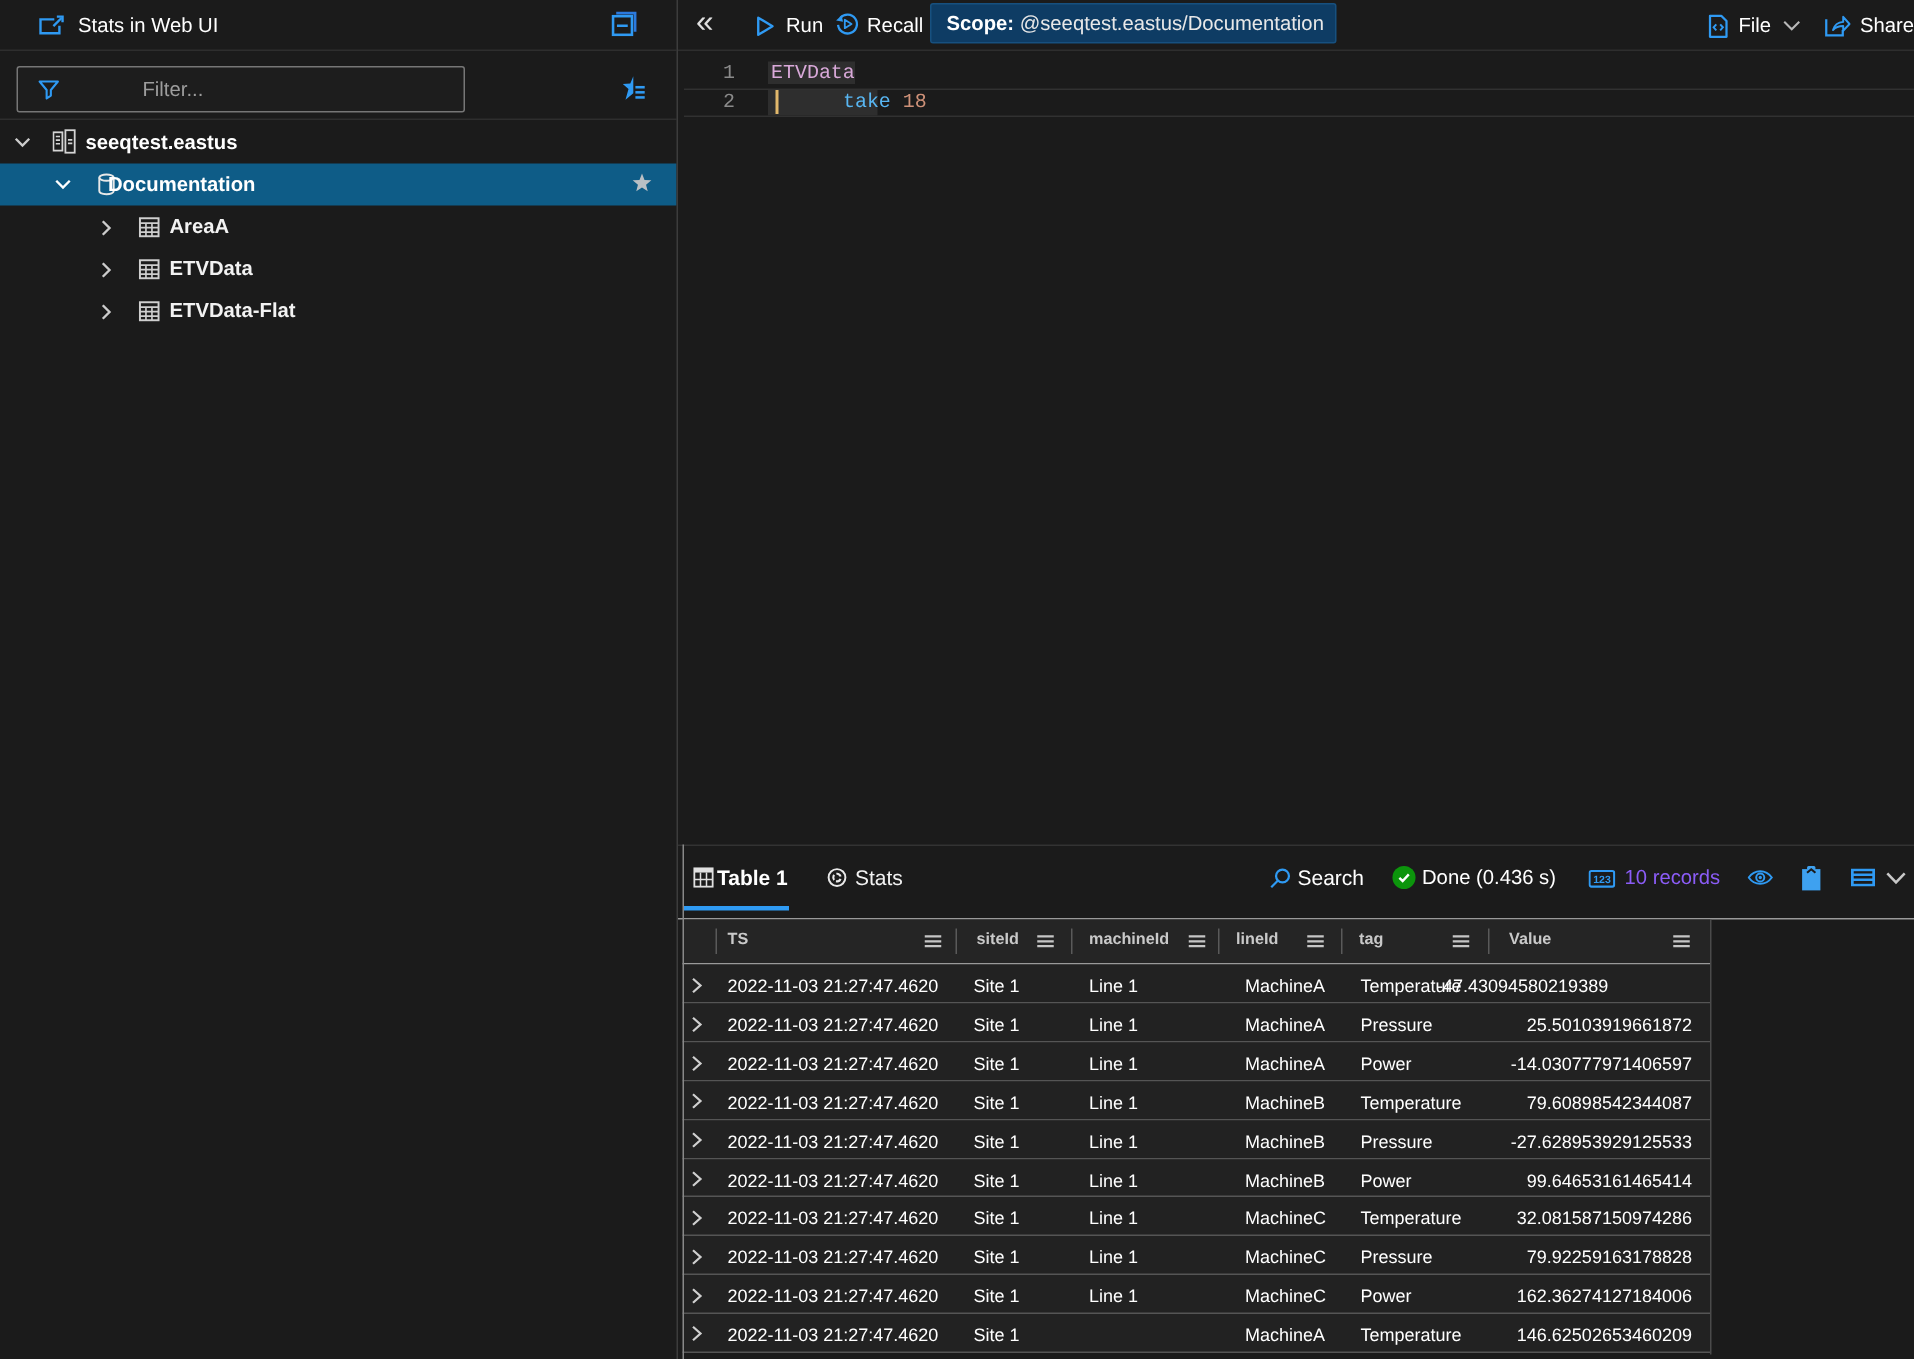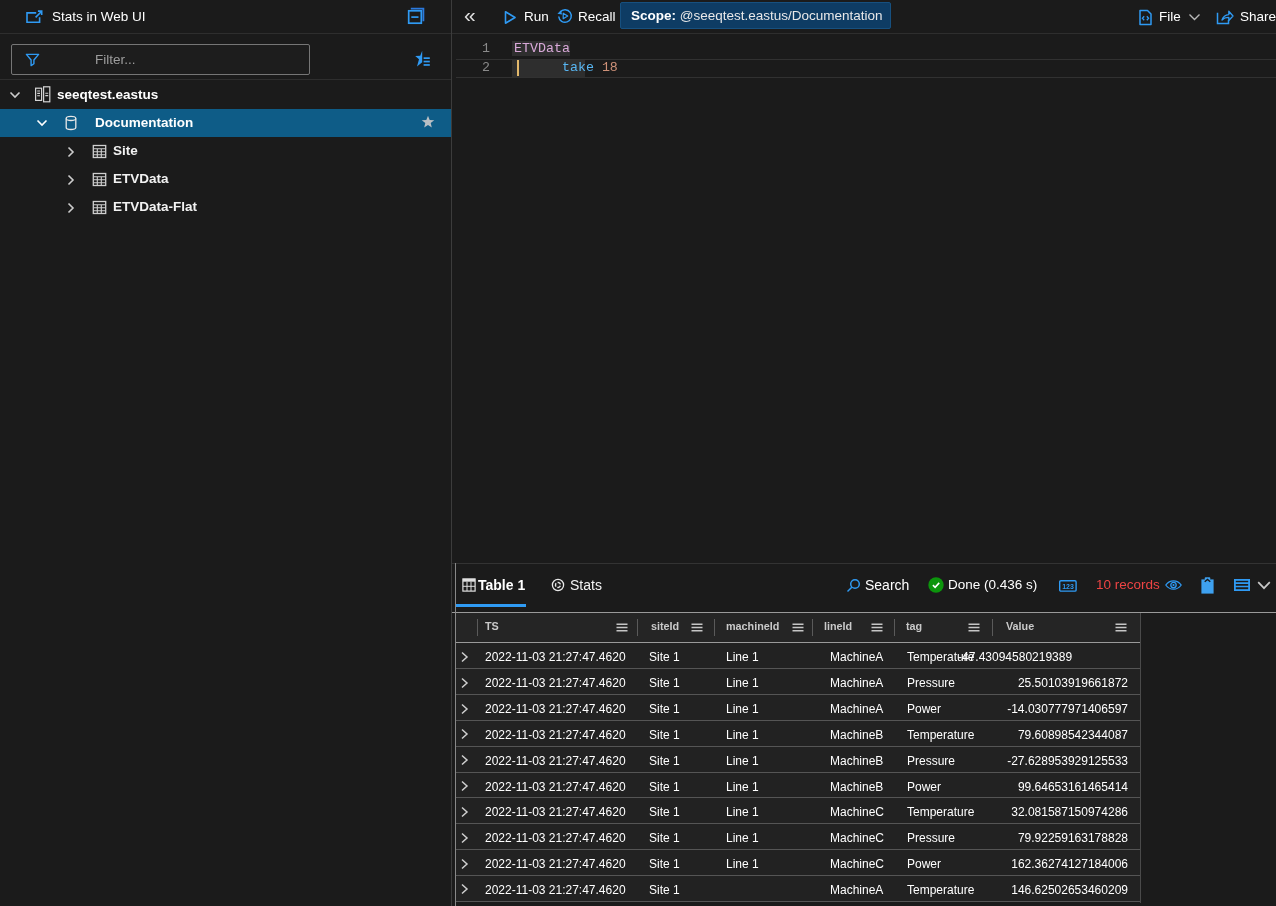--- a/index.html
+++ b/index.html
@@ -53,33 +53,33 @@
   <div class="abs" style="left:57px;top:87px;font-size:13.5px;font-weight:bold;color:#ffffff;">seeqtest.eastus</div>
 
   <div class="abs" style="left:0;top:109px;width:451px;height:28px;background:#0e5c87;"></div>
   <svg class="abs" style="left:36px;top:118px;" width="12" height="10" viewBox="0 0 12 10">
     <path d="M1.5 2.5 L6 7 L10.5 2.5" stroke="#ffffff" stroke-width="1.6" fill="none"></path>
   </svg>
   <svg class="abs" style="left:64px;top:115px;" width="14" height="16" viewBox="0 0 14 16">
     <ellipse cx="7" cy="3.4" rx="4.8" ry="2.1" stroke="#e8e8e8" stroke-width="1.3" fill="none"></ellipse>
     <path d="M2.2 3.4 L2.2 12.4 C2.2 13.6 4.3 14.5 7 14.5 C9.7 14.5 11.8 13.6 11.8 12.4 L11.8 3.4" stroke="#e8e8e8" stroke-width="1.3" fill="none"></path>
   </svg>
-  <div class="abs" style="left:95px;top:115px;font-size:13.5px;font-weight:bold;color:#ffffff;">Documentation</div>
+  <div class="abs" style="left:72px;top:115px;font-size:13.5px;font-weight:bold;color:#ffffff;">Documentation</div>
   <svg class="abs" style="left:421px;top:115px;" width="14" height="14" viewBox="0 0 15 15">
     <path d="M7.5 0.8 L9.3 5.3 L14.2 5.6 L10.4 8.7 L11.6 13.4 L7.5 10.8 L3.4 13.4 L4.6 8.7 L0.8 5.6 L5.7 5.3 Z" fill="#b9bfc4"></path>
   </svg>
 
   <svg class="abs" style="left:66px;top:146px;" width="10" height="12" viewBox="0 0 10 12">
     <path d="M2.5 1.5 L7 6 L2.5 10.5" stroke="#cccccc" stroke-width="1.6" fill="none"></path>
   </svg>
   <svg class="abs" style="left:92px;top:144px;" width="15" height="15" viewBox="0 0 15 15">
     <rect x="1.3" y="1.5" width="12.4" height="12" stroke="#cfcfcf" stroke-width="1.3" fill="none"></rect>
     <path d="M1.5 4.7 L13.5 4.7 M1.5 7.7 L13.5 7.7 M1.5 10.7 L13.5 10.7 M5.3 4.7 L5.3 13.3 M9.3 4.7 L9.3 13.3" stroke="#cfcfcf" stroke-width="1.1" fill="none"></path>
   </svg>
-  <div class="abs" style="left:113px;top:143px;font-size:13.5px;font-weight:600;color:#f2f2f2;">Site</div>
+  <div class="abs" style="left:113px;top:143px;font-size:13.5px;font-weight:600;color:#f2f2f2;">AreaA</div>
 
   <svg class="abs" style="left:66px;top:174px;" width="10" height="12" viewBox="0 0 10 12">
     <path d="M2.5 1.5 L7 6 L2.5 10.5" stroke="#cccccc" stroke-width="1.6" fill="none"></path>
   </svg>
   <svg class="abs" style="left:92px;top:172px;" width="15" height="15" viewBox="0 0 15 15">
     <rect x="1.3" y="1.5" width="12.4" height="12" stroke="#cfcfcf" stroke-width="1.3" fill="none"></rect>
     <path d="M1.5 4.7 L13.5 4.7 M1.5 7.7 L13.5 7.7 M1.5 10.7 L13.5 10.7 M5.3 4.7 L5.3 13.3 M9.3 4.7 L9.3 13.3" stroke="#cfcfcf" stroke-width="1.1" fill="none"></path>
   </svg>
   <div class="abs" style="left:113px;top:171px;font-size:13.5px;font-weight:600;color:#f2f2f2;">ETVData</div>
 
@@ -157,21 +157,21 @@
   <div class="abs" style="left:865px;top:577px;font-size:14px;color:#ffffff;">Search</div>
   <svg class="abs" style="left:928px;top:577px;" width="16" height="16" viewBox="0 0 16 16">
     <circle cx="8" cy="8" r="7.7" fill="#0c950c"></circle>
     <path d="M4.9 8.2 L7.1 10.3 L11.2 5.9" stroke="#ffffff" stroke-width="1.6" fill="none"></path>
   </svg>
   <div class="abs" style="left:948px;top:577px;font-size:13.5px;color:#ffffff;">Done (0.436 s)</div>
   <svg class="abs" style="left:1059px;top:580px;" width="18" height="12" viewBox="0 0 18 12">
     <rect x="0.7" y="0.7" width="16.4" height="10.4" rx="1.2" stroke="#2f9af3" stroke-width="1.4" fill="none"></rect>
     <text x="9" y="8.7" font-size="7" font-family="Liberation Sans" fill="#2f9af3" text-anchor="middle" font-weight="bold">123</text>
   </svg>
-  <div class="abs" style="left:1083px;top:577px;font-size:13.5px;color:#ef4444;margin-left:13px;">10 records</div>
+  <div class="abs" style="left:1083px;top:577px;font-size:13.5px;color:#8b5cf6;">10 records</div>
   <svg class="abs" style="left:1165px;top:580px;" width="17" height="10" viewBox="0 0 17 10">
     <path d="M0.8 5 C3.2 1.6 5.6 0.8 8.5 0.8 C11.4 0.8 13.8 1.6 16.2 5 C13.8 8.4 11.4 9.2 8.5 9.2 C5.6 9.2 3.2 8.4 0.8 5 Z" stroke="#2f9af3" stroke-width="1.3" fill="none"></path>
     <circle cx="8.5" cy="5" r="2.7" stroke="#2f9af3" stroke-width="1.3" fill="none"></circle>
     <circle cx="8.5" cy="5" r="1.1" fill="#2f9af3"></circle>
   </svg>
   <svg class="abs" style="left:1201px;top:576.5px;" width="13" height="17" viewBox="0 0 13 17">
     <rect x="0.4" y="2.4" width="12.2" height="14.2" fill="#3ea1f0"></rect>
     <rect x="3.7" y="0.3" width="5.6" height="2.6" rx="1" fill="#3ea1f0"></rect>
     <path d="M3.7 4.8 L6.5 2.5 L9.3 4.8" stroke="#1b1b1b" stroke-width="1.4" fill="none"></path>
   </svg>

